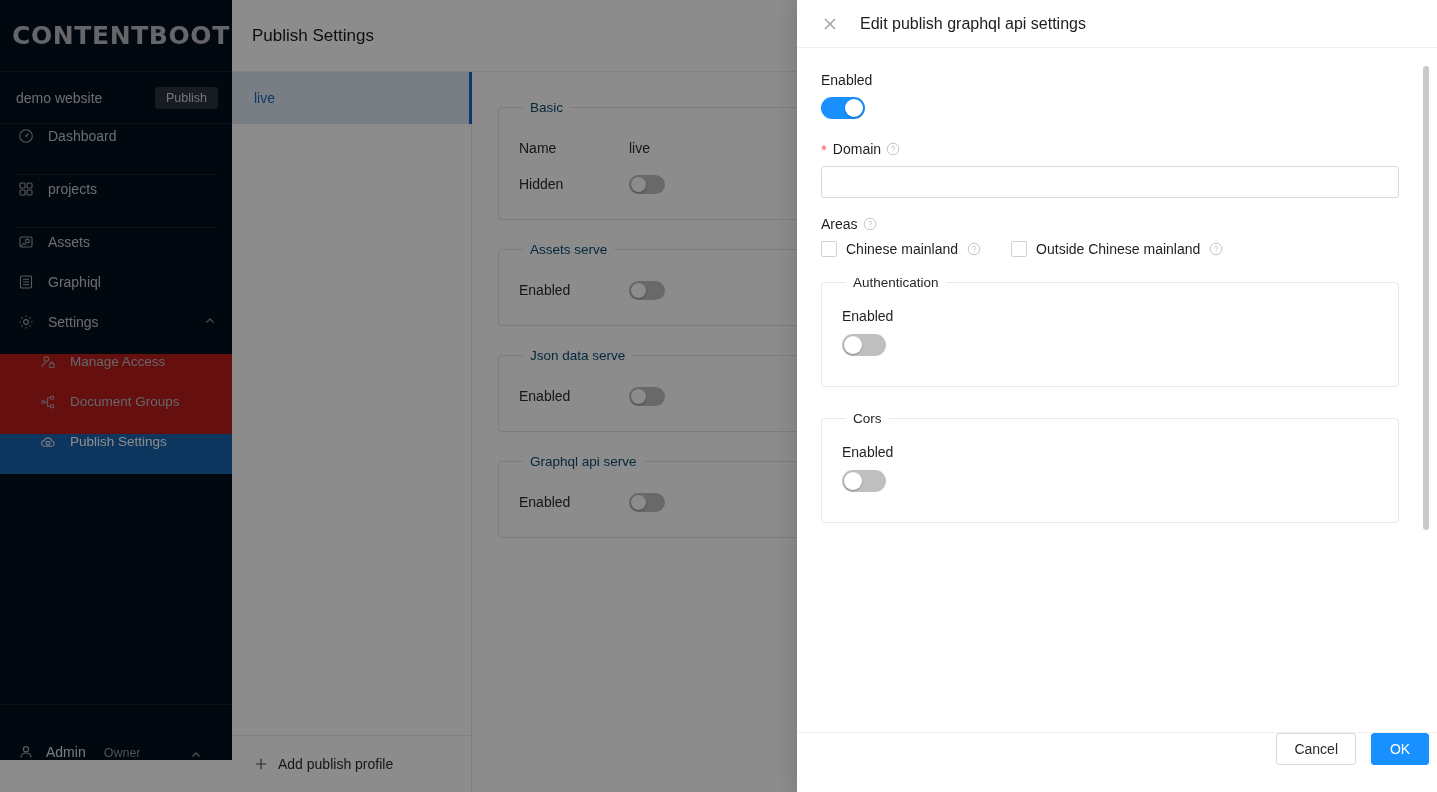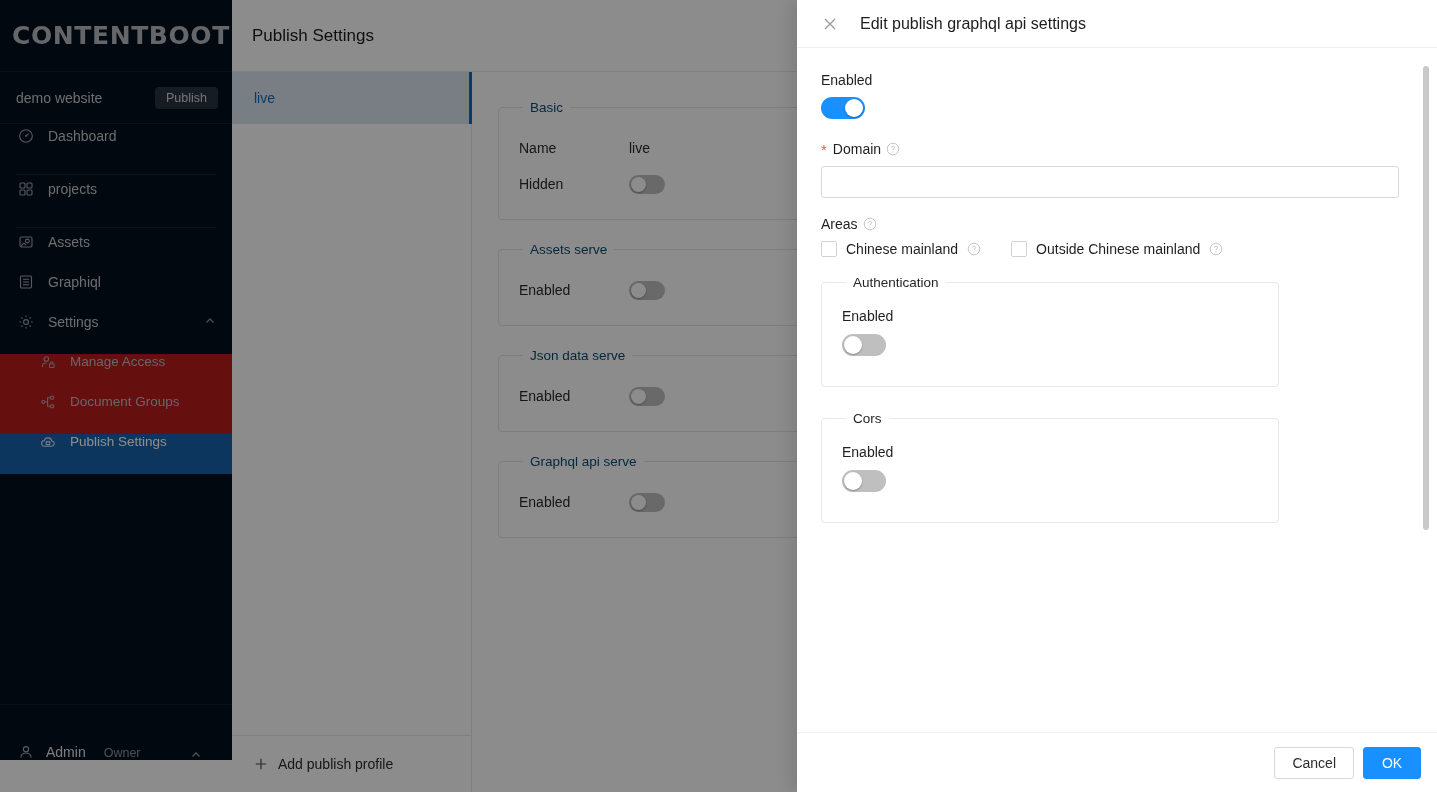--- a/index.html
+++ b/index.html
@@ -224,30 +224,30 @@
   .cbox {
     width: 16px; height: 16px; border: 1px solid #d2d2d2;
     border-radius: 2px; background: #fff; flex: 0 0 16px;
   }
   .cb-lbl { font-size: 14px; color: #1f1f1f; }
 
   .d-fs {
     border: 1px solid #e8e8e8; border-radius: 4px;
     padding: 10px 20px 26px 20px;
     margin-bottom: 24px;
-    width: 458px;
+    width: 578px;
   }
   .d-fs > legend { font-size: 13.5px; color: #262626; padding: 0 7px; margin-left: 4px; }
   .d-fs .sublabel { font-size: 14px; color: #1f1f1f; margin: 8px 0 10px 0; }
 
   .drawer-foot {
     height: 60px; flex: 0 0 60px;
     border-top: 1px solid #f0f0f0;
-    display: flex; align-items: center; justify-content: flex-end;
-    gap: 9px; padding-right: 16px;
+    display: flex; align-items: flex-start; justify-content: flex-end;
+    gap: 15px; padding-right: 8px;
   }
   .btn {
     height: 32px; min-width: 76px;
     border-radius: 3px; font-size: 14px;
     font-family: "Liberation Sans", sans-serif;
     cursor: pointer; padding: 0 17px;
   }
   .btn-cancel { background: #fff; border: 1px solid #d9d9d9; color: #2b2b2b; }
   .btn-ok { background: #1890ff; border: 1px solid #1890ff; color: #fff; min-width: 58px; }
 </style>

